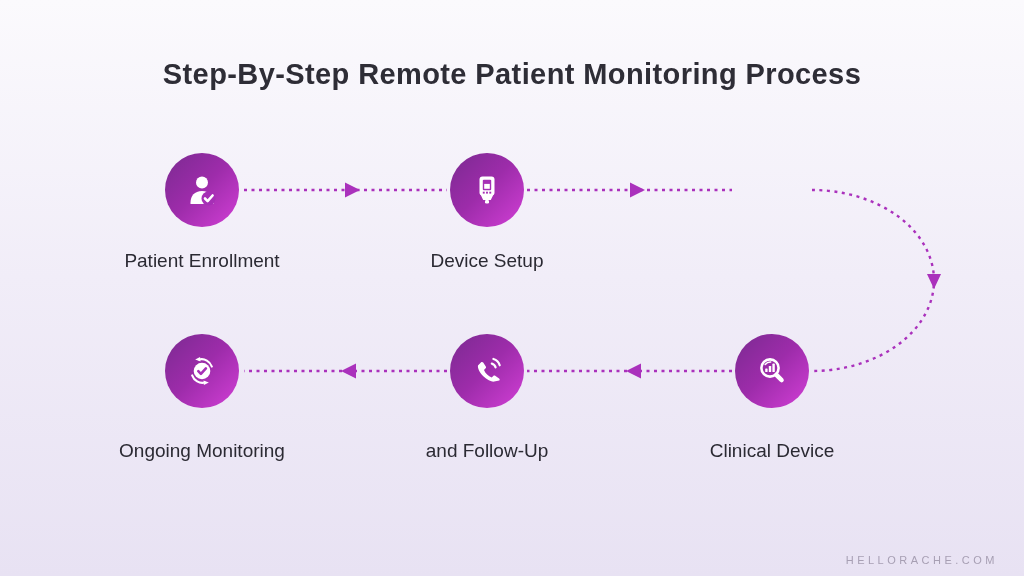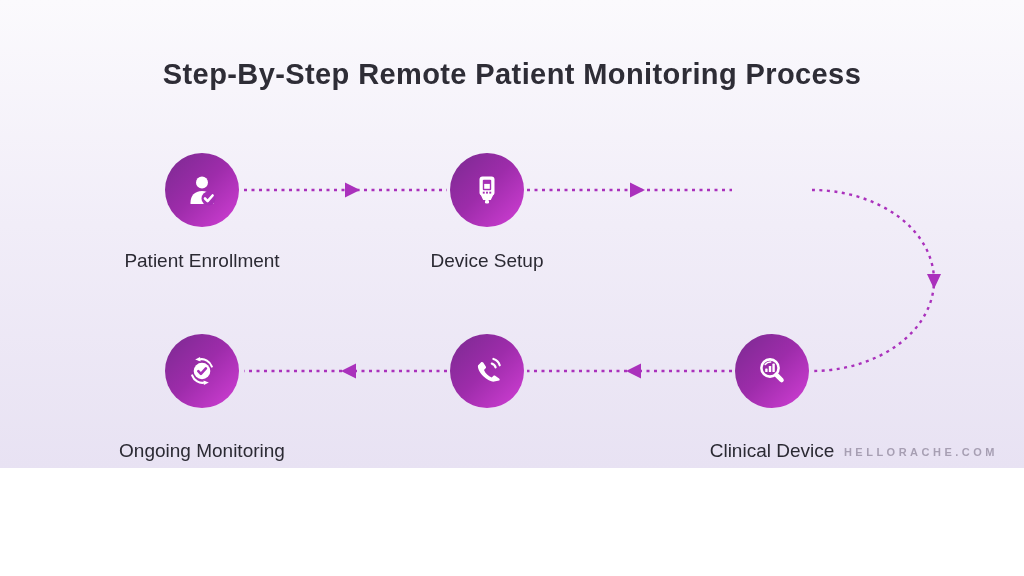--- a/index.html
+++ b/index.html
@@ -4,21 +4,21 @@
 <style>
   :root{
     --background-top:#fbfafd; --background-mid:#f1edf8; --background-bottom:#e8e2f3;
     --title-text:#2e2d36; --label-text:#2b2a33;
     --circle-gradient-start:#7b2a91; --circle-gradient-mid:#9d2caa; --circle-gradient-end:#d23fd6;
     --connector:#aa31bc; --icon-contrast:#a62fb6; --watermark-text:#a79fb3;
   }
   *{margin:0;padding:0;box-sizing:border-box;}
   body{font-family:"Liberation Sans",sans-serif;}
   .canvas{
-    position:relative;width:1024px;height:468px;overflow:hidden;
+    position:relative;width:1024px;height:576px;overflow:hidden;
     background:linear-gradient(180deg,var(--background-top) 0%,var(--background-mid) 48%,var(--background-bottom) 100%);
   }
   .title{
     position:absolute;top:58px;left:0;width:100%;text-align:center;
     font-size:29px;font-weight:700;letter-spacing:.4px;color:var(--title-text);
   }
   .connector-layer{position:absolute;top:0;left:0;pointer-events:none;}
   .dotted{stroke:var(--connector);stroke-width:2.4;fill:none;stroke-dasharray:3 4.5;}
   .arrowhead{fill:var(--connector);}
   .step{position:absolute;width:240px;display:flex;flex-direction:column;align-items:center;}
@@ -30,21 +30,21 @@
     display:flex;align-items:center;justify-content:center;
   }
   .circle svg{width:40px;height:40px;display:block;}
   .step-label{
     margin-top:22px;font-size:19px;line-height:24px;font-weight:500;
     color:var(--label-text);text-align:center;
   }
   .row2 .step-label{margin-top:19px;min-height:48px;display:flex;flex-direction:column;justify-content:center;}
   .col-a{left:82px;} .col-b{left:367px;} .col-c{left:652px;}
   .watermark{
-    position:absolute;right:26px;bottom:10px;font-size:11px;font-weight:700;
+    position:absolute;right:26px;bottom:10px;font-size:11px;font-weight:400;
     letter-spacing:3.5px;color:var(--watermark-text);
   }
   .ic-line{stroke:#fff;fill:none;stroke-linecap:round;stroke-linejoin:round;}
 </style>
 </head>
 <body>
 
 <div class="canvas">
 
   <h1 class="title">Step-By-Step Remote Patient Monitoring Process</h1>
@@ -116,20 +116,21 @@
 
   <div class="step row2 col-b">
     <div class="circle">
       <svg viewBox="0 0 40 40">
         <path d="M27.2 30.6c-1.9.6-6.9-1.3-10.9-5.3s-5.9-9-5.3-10.9l3.1-3.1c.6-.6 1.6-.5 2.1.2l2.6 3.9c.4.6.3 1.4-.2 1.9L17 18.9c.7 1.7 1.7 3.2 3.1 4.6 1.4 1.4 2.9 2.4 4.6 3.1l1.6-1.6c.5-.5 1.3-.6 1.9-.2l3.9 2.6c.7.5.8 1.5.2 2.1z" fill="#fff"></path>
         <path class="ic-line" d="M24.8 12.6a5.5 5.5 0 0 1 3.8 3.8" stroke-width="2.2"></path>
         <path class="ic-line" d="M26.4 8a9.5 9.5 0 0 1 6.3 6.3" stroke-width="2.2"></path>
       </svg>
     </div>
     <div class="step-label">
+        <div>and Follow-Up</div>
     </div>
   </div>
 
   <div class="step row2 col-a">
     <div class="circle">
       <svg viewBox="0 0 40 40">
         <circle cx="20" cy="20" r="8.3" fill="#fff"></circle>
         <path d="M16.3 20.2l2.6 2.6 5-5.4" stroke="var(--icon-contrast)" stroke-width="2.6" fill="none" stroke-linecap="round" stroke-linejoin="round"></path>
         <path class="ic-line" d="M10.2 24.5a10.8 10.8 0 0 0 12.6 7" stroke-width="2.2"></path>
         <polygon points="21.5,29.5 26.8,31.6 21.9,34.1" fill="#fff"></polygon>

